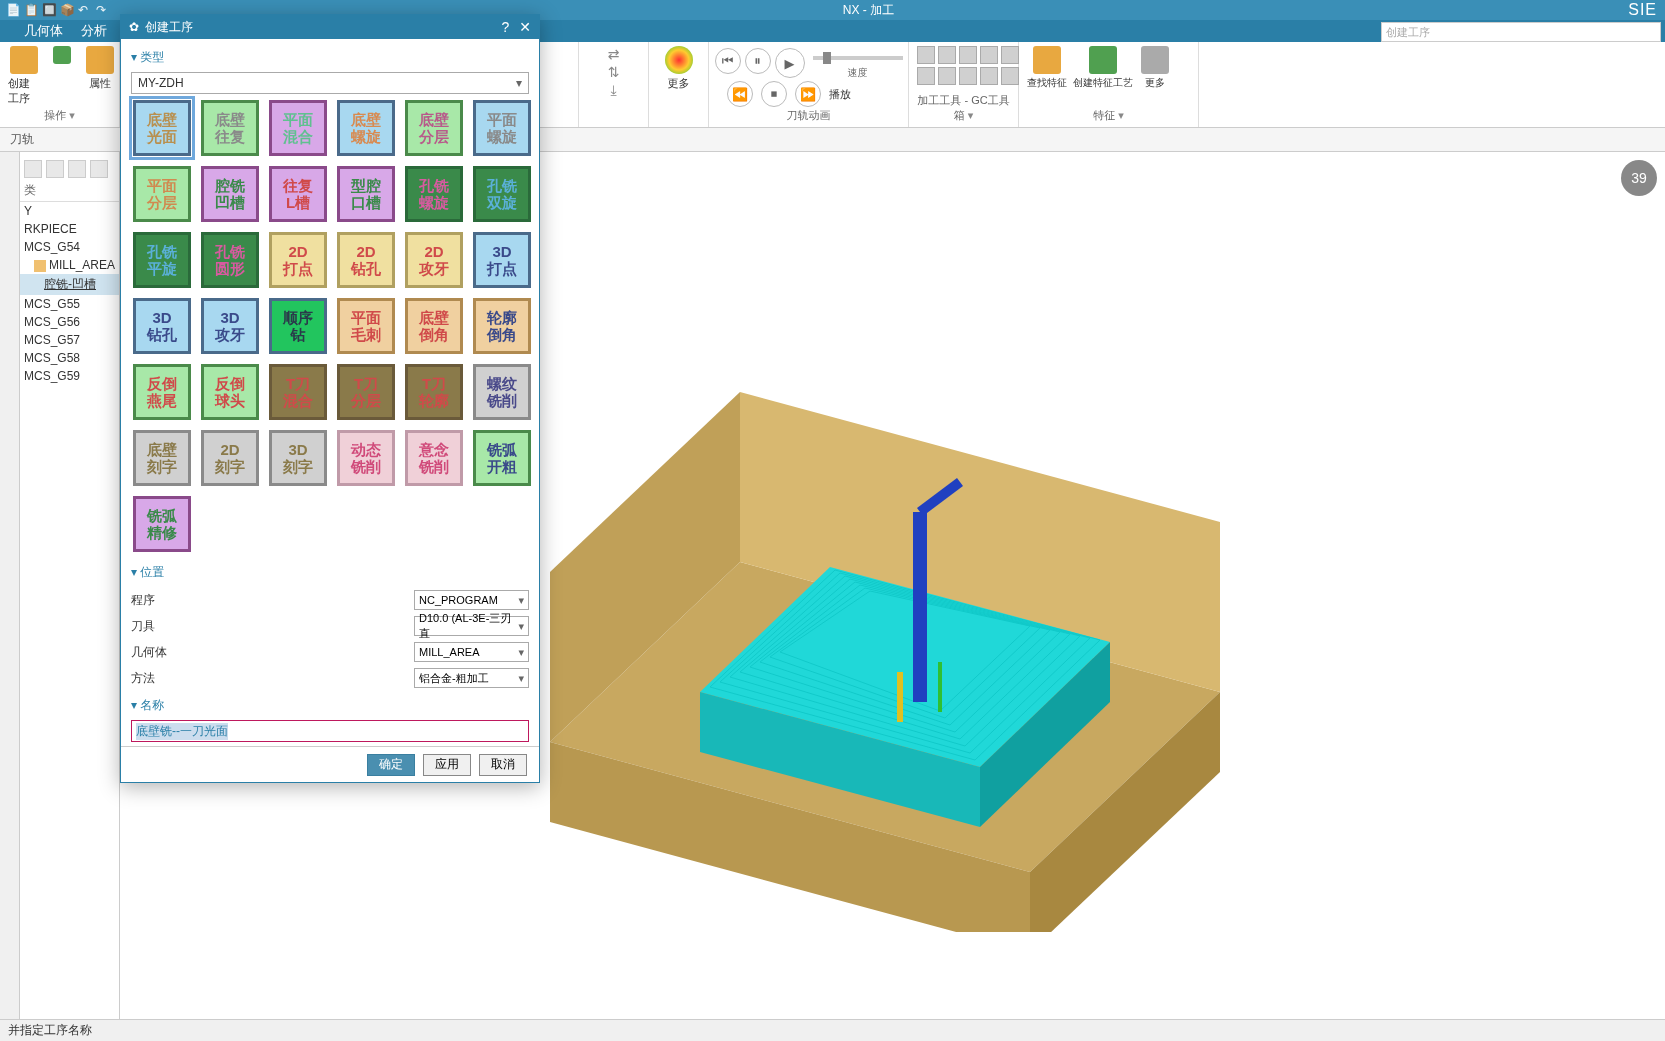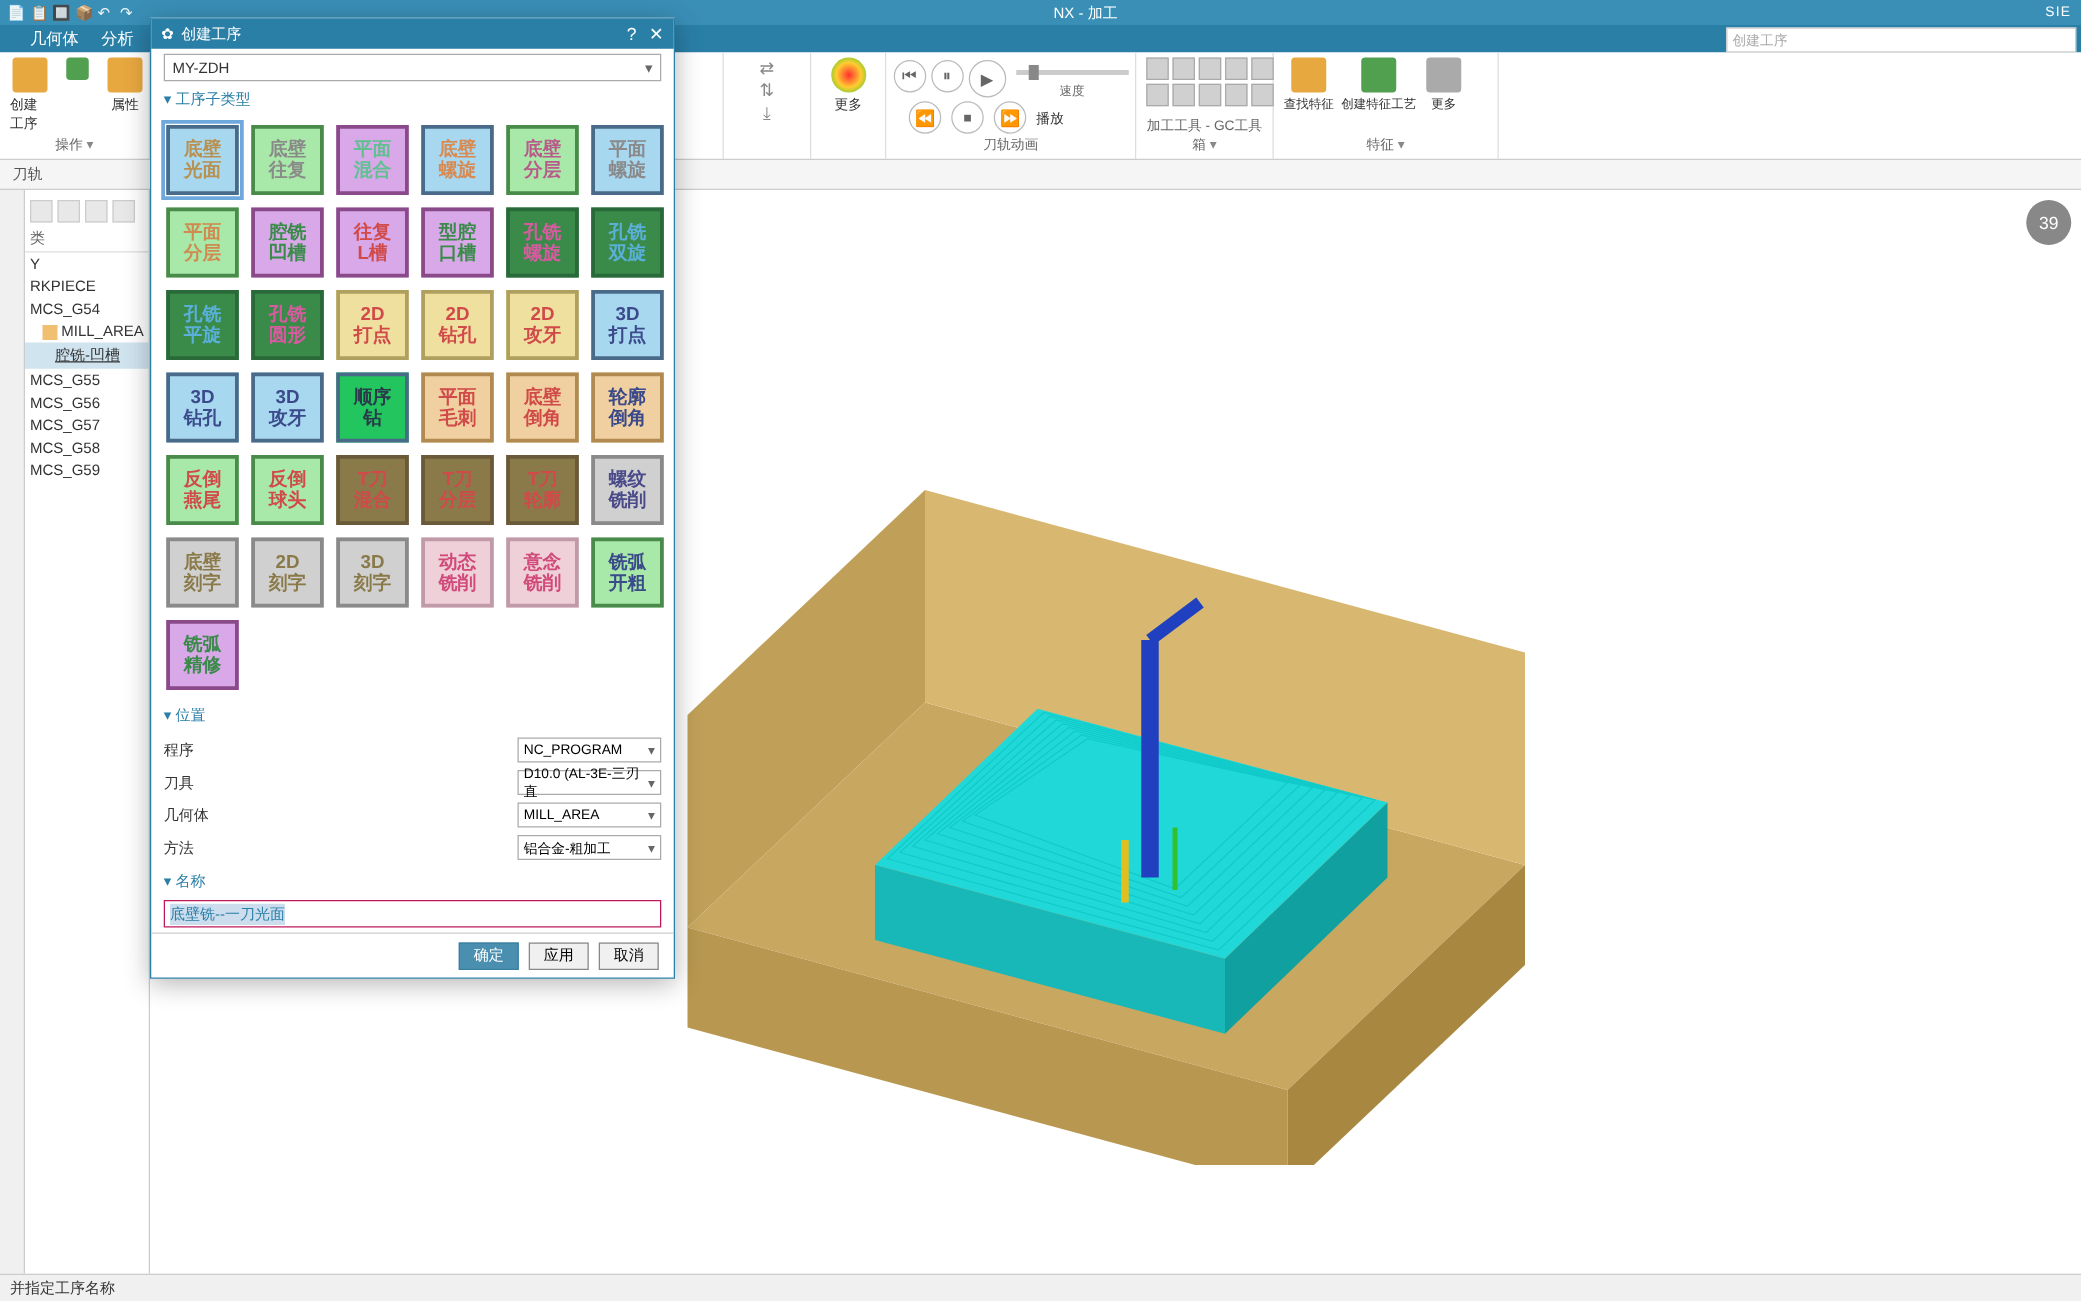--- a/index.html
+++ b/index.html
@@ -3,21 +3,21 @@
 <meta charset="utf-8">
 <style>
 * { margin: 0; padding: 0; box-sizing: border-box; font-family: "Microsoft YaHei", Arial, sans-serif; }
 body { width: 1665px; height: 1041px; overflow: hidden; background: #fff; font-size: 12px; position: relative; }
 
 
 .title-bar { height: 20px; background: #3a8fb7; color: #fff; display: flex; align-items: center; position: relative; }
 .title-bar .qat { display: flex; gap: 4px; padding-left: 6px; }
 .title-bar .qat span { width: 14px; height: 14px; display: inline-block; opacity: .9; }
 .title-bar .app-title { position: absolute; left: 50%; transform: translateX(-50%); font-size: 12px; margin-left: 36px; }
-.title-bar .brand { position: absolute; right: 8px; font-size: 11px; letter-spacing: 1px; }
+.title-bar .brand { position: absolute; right: 8px; font-size: 16px; letter-spacing: 1px; }
 
 
 .menu-tabs { height: 22px; background: #2a7fa7; color: #fff; display: flex; align-items: center; gap: 18px; padding-left: 24px; font-size: 13px; }
 .menu-tab { cursor: pointer; }
 
 
 .search-right { position: absolute; right: 4px; top: 22px; width: 280px; height: 20px; border: 1px solid #ccc; background: #fff; display: flex; align-items: center; padding-left: 4px; color: #aaa; font-size: 11px; }
 
 
 .ribbon { height: 86px; background: #fff; border-bottom: 1px solid #ccc; display: flex; }
@@ -303,26 +303,26 @@
     <div class="left">
       <span>✿</span>
       <span>创建工序</span>
     </div>
     <div class="right">
       <span>?</span>
       <span>✕</span>
     </div>
   </div>
   <div class="dialog-body">
+    <div class="section-hdr">类型</div>
     <div class="type-select">
       <span>MY-ZDH</span>
       <span class="arrow">▾</span>
     </div>
 
-    <div class="section-hdr">工序子类型</div>
     <div class="subtype-grid" id="subtype-grid">
         <div class="subtype-btn sel" style="background: rgb(168, 216, 240); color: rgb(184, 144, 80); border-color: rgb(74, 106, 138); white-space: pre-line;">底壁
 光面</div>
         <div class="subtype-btn" style="background: rgb(168, 232, 168); color: rgb(138, 138, 138); border-color: rgb(74, 138, 74); white-space: pre-line;">底壁
 往复</div>
         <div class="subtype-btn" style="background: rgb(216, 168, 232); color: rgb(96, 192, 144); border-color: rgb(138, 74, 138); white-space: pre-line;">平面
 混合</div>
         <div class="subtype-btn" style="background: rgb(168, 216, 240); color: rgb(216, 138, 80); border-color: rgb(74, 106, 138); white-space: pre-line;">底壁
 螺旋</div>
         <div class="subtype-btn" style="background: rgb(168, 232, 168); color: rgb(184, 90, 138); border-color: rgb(74, 138, 74); white-space: pre-line;">底壁

